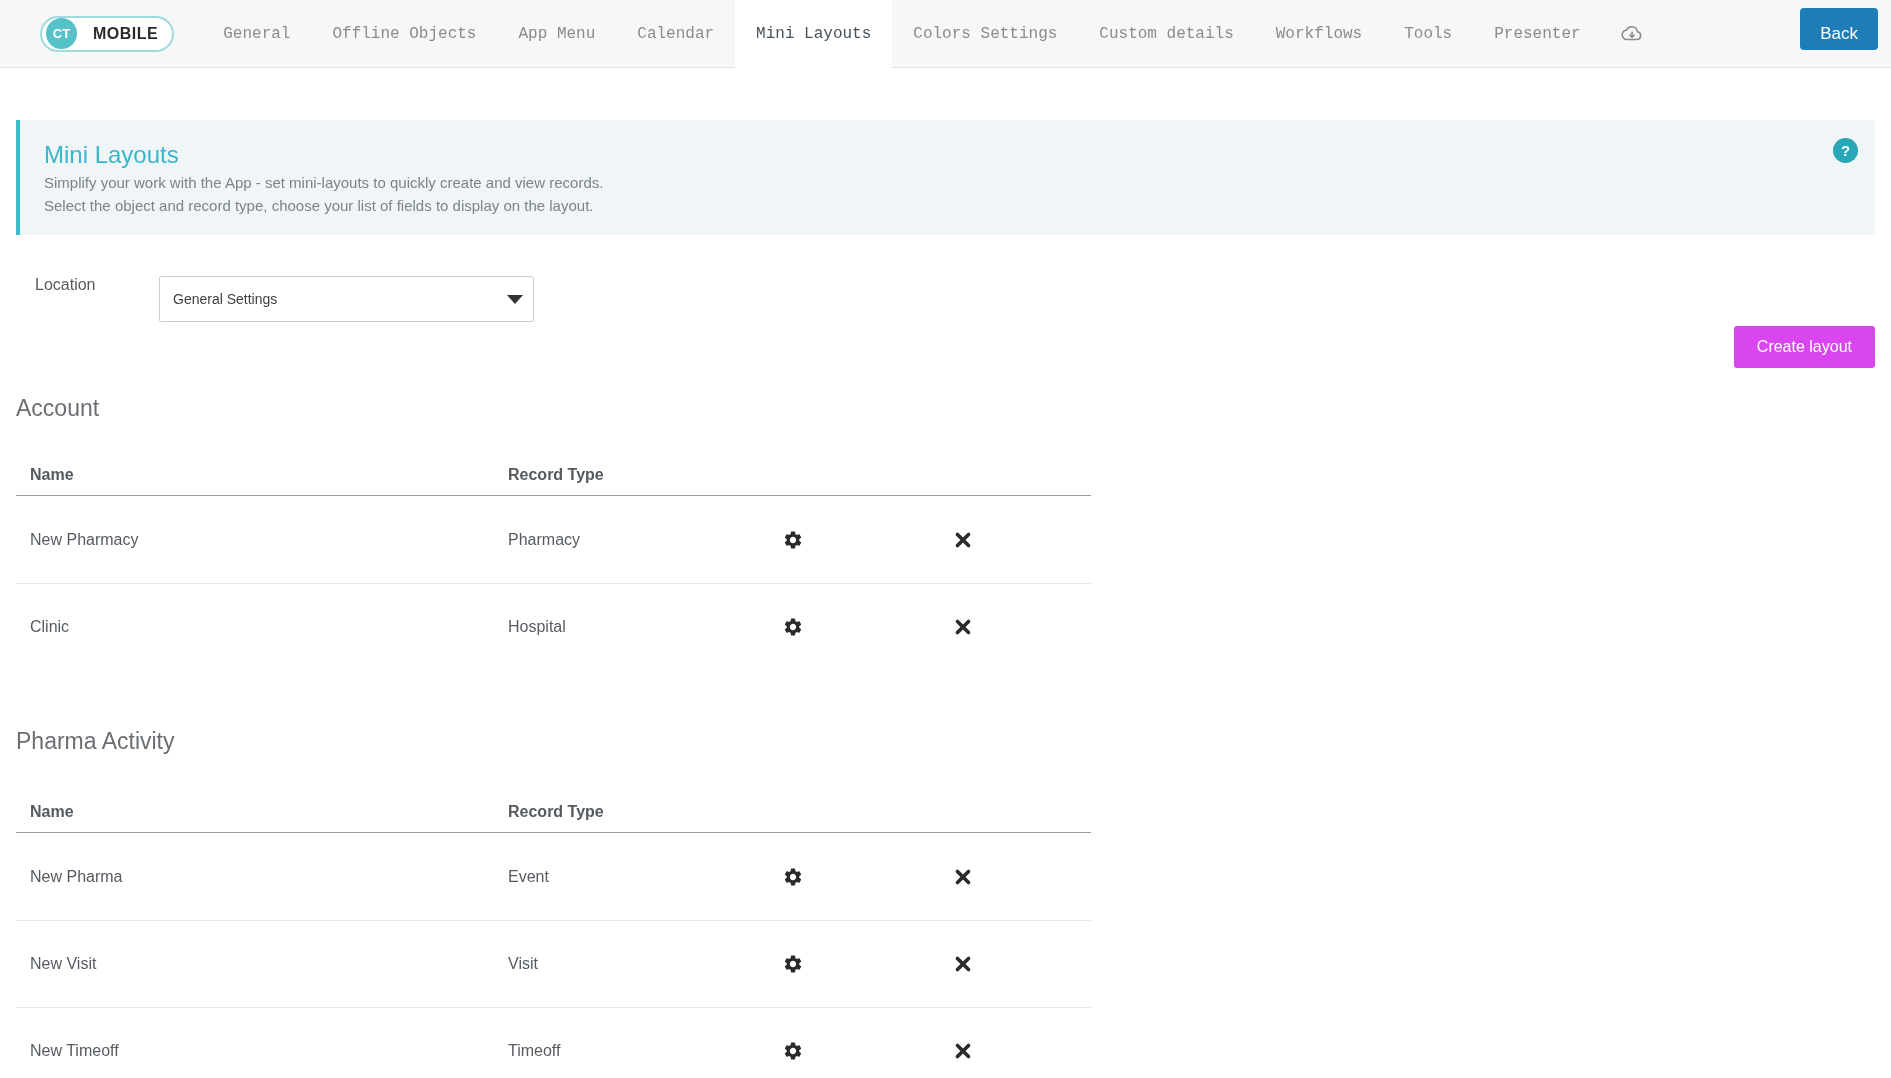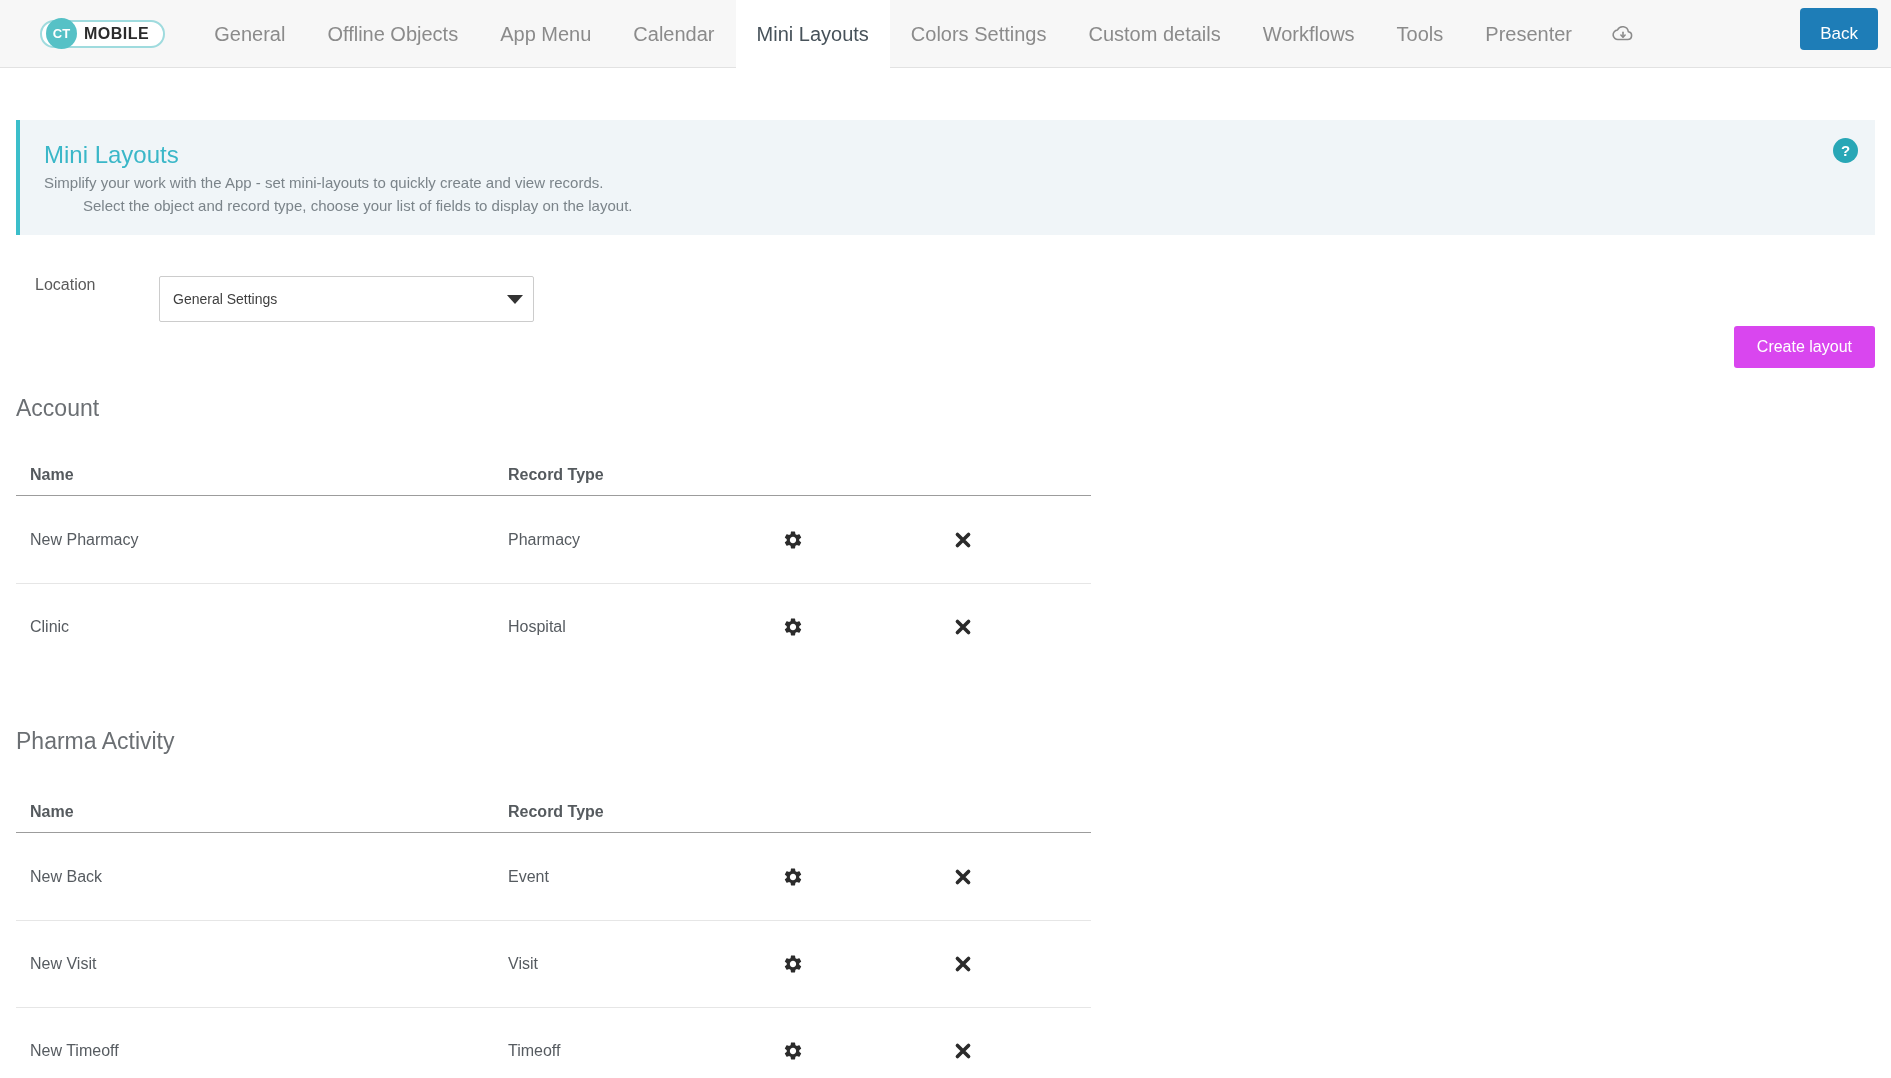--- a/index.html
+++ b/index.html
@@ -3,27 +3,27 @@
 <meta charset="utf-8">
 <style>
   * { margin:0; padding:0; box-sizing:border-box; }
   html,body { width:1891px; height:1078px; background:#ffffff; overflow:hidden;
               font-family:"Liberation Sans", sans-serif; }
 
   
   .navbar { position:relative; height:68px; background:#f7f7f7;
             border-bottom:1px solid #e2e2e2; display:flex; align-items:stretch; }
   .logo { display:flex; align-items:center; margin:0 28px 0 40px; }
-  .logo-pill { display:flex; align-items:center; gap:7px; background:#ffffff;
-               border:2px solid #9fdbde; border-radius:20px; padding:3px 14px 3px 4px; height:28px; }
+  .logo-pill { display:flex; align-items:center; gap:16px; background:#ffffff;
+               border:2px solid #9fdbde; border-radius:20px; padding:3px 14px 3px 4px; height:36px; }
   .logo-circle { width:31px; height:31px; border-radius:50%; background:#56c1c6; color:#ffffff;
                  font-weight:bold; font-size:13px; display:flex; align-items:center; justify-content:center; }
   .logo-name { font-weight:bold; font-size:16px; color:#2b2b2b; letter-spacing:0.5px; }
-  .nav-item { display:flex; align-items:center; padding:0 21px; font-size:20px;
-              color:#8b8b8b; cursor:pointer; height:68px; white-space:nowrap; }
+  .nav-item { display:flex; align-items:center; padding:0 21px; font-size:16px;
+              color:#8b8b8b; cursor:pointer; height:68px; white-space:nowrap;font-family:Liberation Mono, monospace; }
   .nav-item.active { background:#ffffff; color:#47525a; height:73px; padding-bottom:5px;
                      position:relative; z-index:2; }
   .nav-icon-item { padding:0 18px; }
   .back-btn { position:absolute; right:13px; top:8px; height:42px; padding:16px 20px;
               background:#1e7db7; color:#ffffff; font-size:17px; border:none; border-radius:4px;
               cursor:pointer; font-family:"Liberation Sans", sans-serif; }
 
   
   .main { padding:0 16px; }
 
@@ -96,21 +96,21 @@
   </div>
 
   <button class="back-btn">Back</button>
 </div>
 
 <div class="main">
 
   <div class="banner">
     <div class="banner-title">Mini Layouts</div>
     <div class="banner-desc">Simplify your work with the App - set mini-layouts to quickly create and view records.</div>
-    <div class="banner-desc" style="margin-top:0;margin-left:39px;">Select the object and record type, choose your list of fields to display on the layout.</div>
+    <div class="banner-desc" style="margin-top:0;">Select the object and record type, choose your list of fields to display on the layout.</div>
     <div class="help-circle">?</div>
   </div>
 
   <div class="location-row">
     <div class="location-label">Location</div>
     <div class="location-select">
       <span class="sel-text">General Settings</span>
       <span class="caret-down"></span>
     </div>
   </div>
@@ -158,21 +158,21 @@
   </div>
 
   <h2 class="section-title second">Pharma Activity</h2>
   <div class="ml-table second">
     <div class="thead">
       <span class="th col-name">Name</span>
       <span class="th col-type">Record Type</span>
     </div>
 
     <div class="trow">
-      <span class="cell col-name">New Back</span>
+      <span class="cell col-name">New Pharma</span>
       <span class="cell col-type">Event</span>
       <button class="icon-btn gear-pos">
         <svg width="21" height="21" viewBox="0 0 24 24" fill="#2b2b2b">
             <path d="M19.14 12.94c.04-.3.06-.61.06-.94 0-.32-.02-.64-.07-.94l2.03-1.58a.49.49 0 0 0 .12-.61l-1.92-3.32a.49.49 0 0 0-.59-.22l-2.39.96c-.5-.38-1.03-.7-1.62-.94l-.36-2.54a.48.48 0 0 0-.48-.41h-3.84c-.24 0-.43.17-.47.41l-.36 2.54c-.59.24-1.13.57-1.62.94l-2.39-.96a.49.49 0 0 0-.59.22L2.74 8.87c-.12.21-.08.47.12.61l2.03 1.58c-.05.3-.09.63-.09.94s.02.64.07.94l-2.03 1.58a.49.49 0 0 0-.12.61l1.92 3.32c.12.22.37.29.59.22l2.39-.96c.5.38 1.03.7 1.62.94l.36 2.54c.05.24.24.41.48.41h3.84c.24 0 .44-.17.47-.41l.36-2.54c.59-.24 1.13-.56 1.62-.94l2.39.96c.22.08.47 0 .59-.22l1.92-3.32a.49.49 0 0 0-.12-.61l-2.01-1.58zM12 15.6A3.61 3.61 0 0 1 8.4 12c0-1.98 1.62-3.6 3.6-3.6s3.6 1.62 3.6 3.6-1.62 3.6-3.6 3.6z"></path>
           </svg>
       </button>
       <button class="icon-btn x-pos">
         <svg width="19" height="19" viewBox="0 0 24 24" fill="none" stroke="#2b2b2b" stroke-width="4.6" stroke-linecap="round">
             <path d="M5 5 L19 19 M19 5 L5 19"></path>
           </svg>

